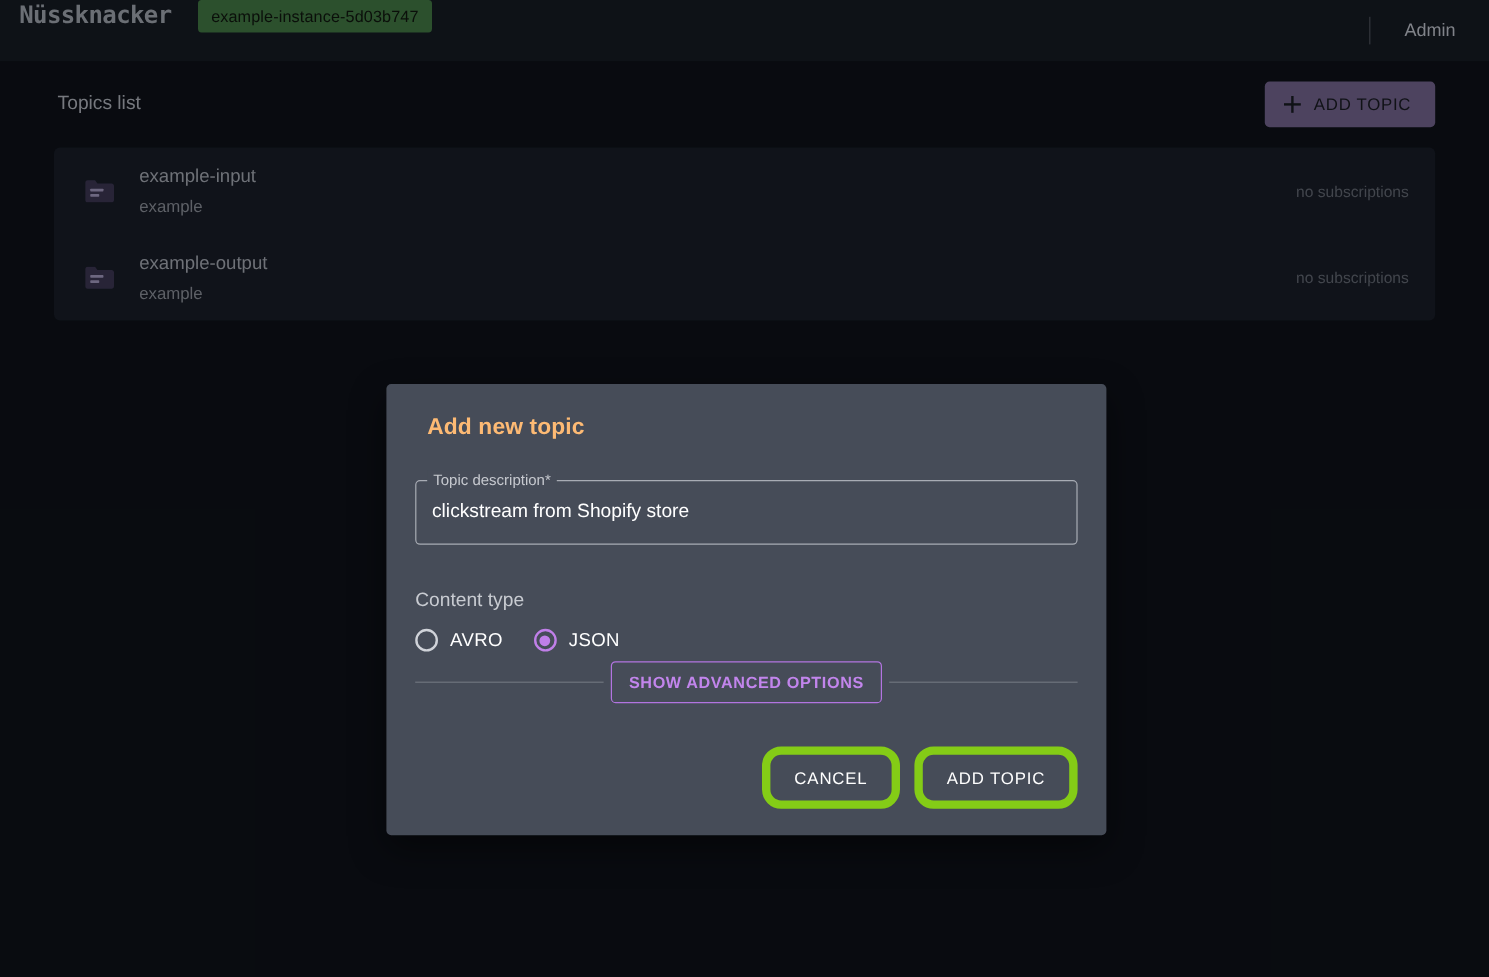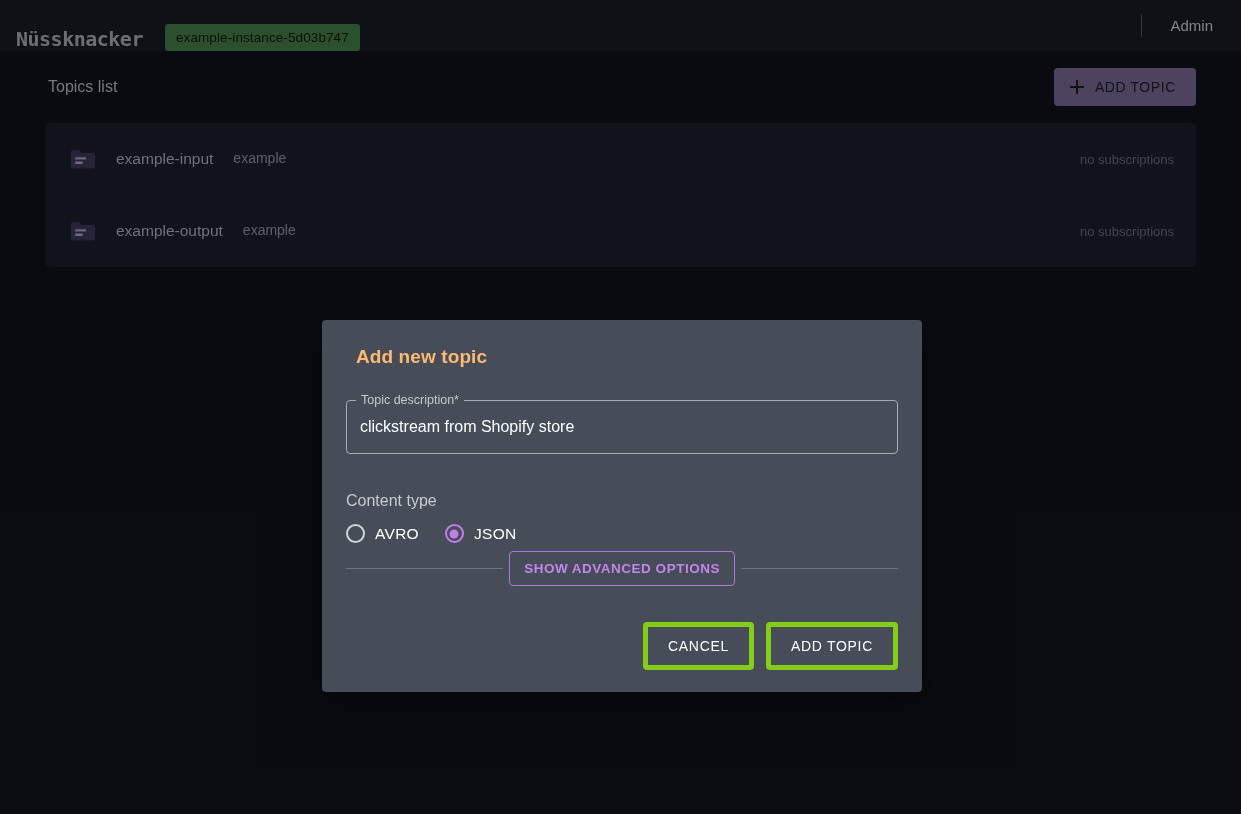--- a/index.html
+++ b/index.html
@@ -20,21 +20,21 @@
   .app-header {
     height: 51px;
     background: #151a22;
     display: flex;
     align-items: stretch;
     position: relative;
     z-index: 5;
   }
   .header-left {
     display: flex;
-    align-items: flex-end;
+    align-items: flex-start;
     padding-left: 16px;
     gap: 22px;
     flex: 1;
   }
   .logo {
     font-family: "DejaVu Sans Mono", monospace;
     font-weight: bold;
     font-size: 20px;
     letter-spacing: -0.5px;
     color: #9aa0a8;
@@ -136,21 +136,22 @@
   }
   .folder-icon {
     width: 24px;
     height: 19px;
     flex: 0 0 24px;
     position: relative;
     margin-right: 21px;
   }
   .topic-texts {
     display: flex;
-    gap: 20px;
+    flex-direction: column;
+    gap: 7px;
     flex: 1;
   }
   .topic-name {
     font-size: 15.5px;
     color: #9ea2ab;
   }
   .topic-sub {
     font-size: 14px;
     color: #868a93;
   }
@@ -288,23 +289,23 @@
   }
 
   .modal-actions {
     display: flex;
     justify-content: flex-end;
     gap: 12px;
     margin-top: 36px;
   }
   .modal-btn {
     background: transparent;
-    border: 5px solid #84cc16;
+    border: 7px solid #84cc16;
     color: #ffffff;
-    border-radius: 4px;
+    border-radius: 16px;
     font-size: 14px;
     font-weight: 500;
     letter-spacing: 0.7px;
     padding: 11px 20px;
     cursor: pointer;
     font-family: "Liberation Sans", sans-serif;
   }
 </style>
 </head>
 <body>

